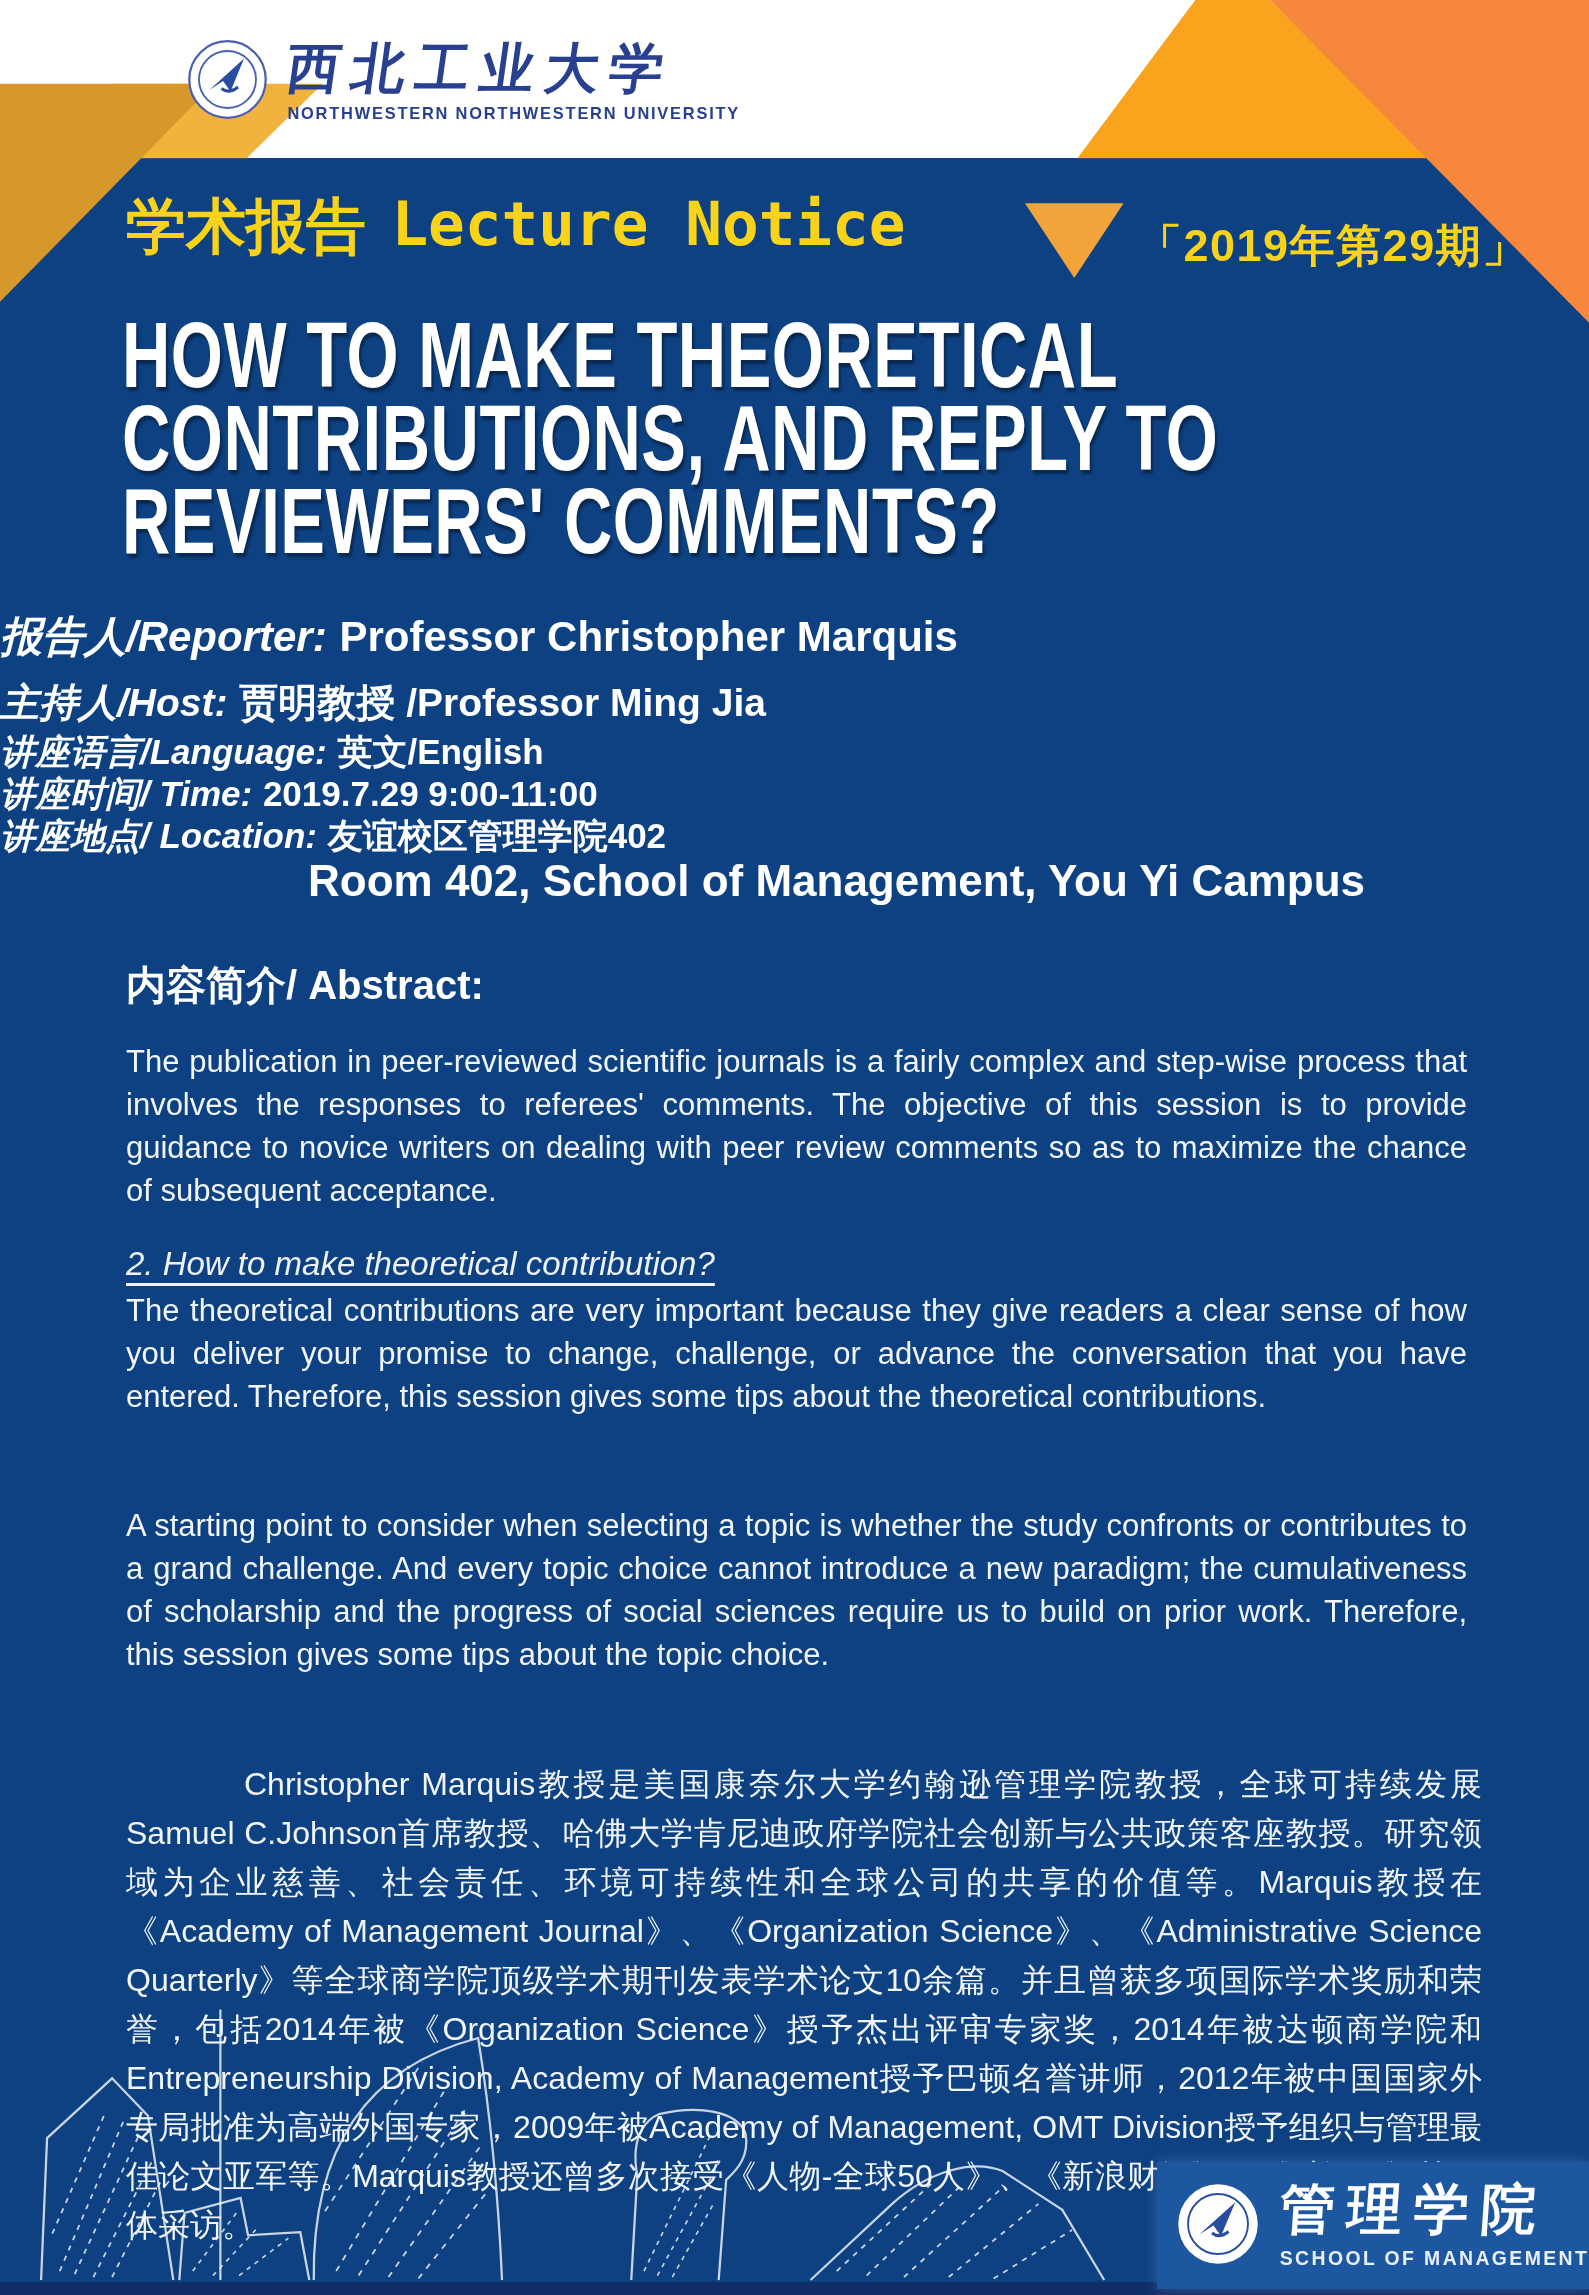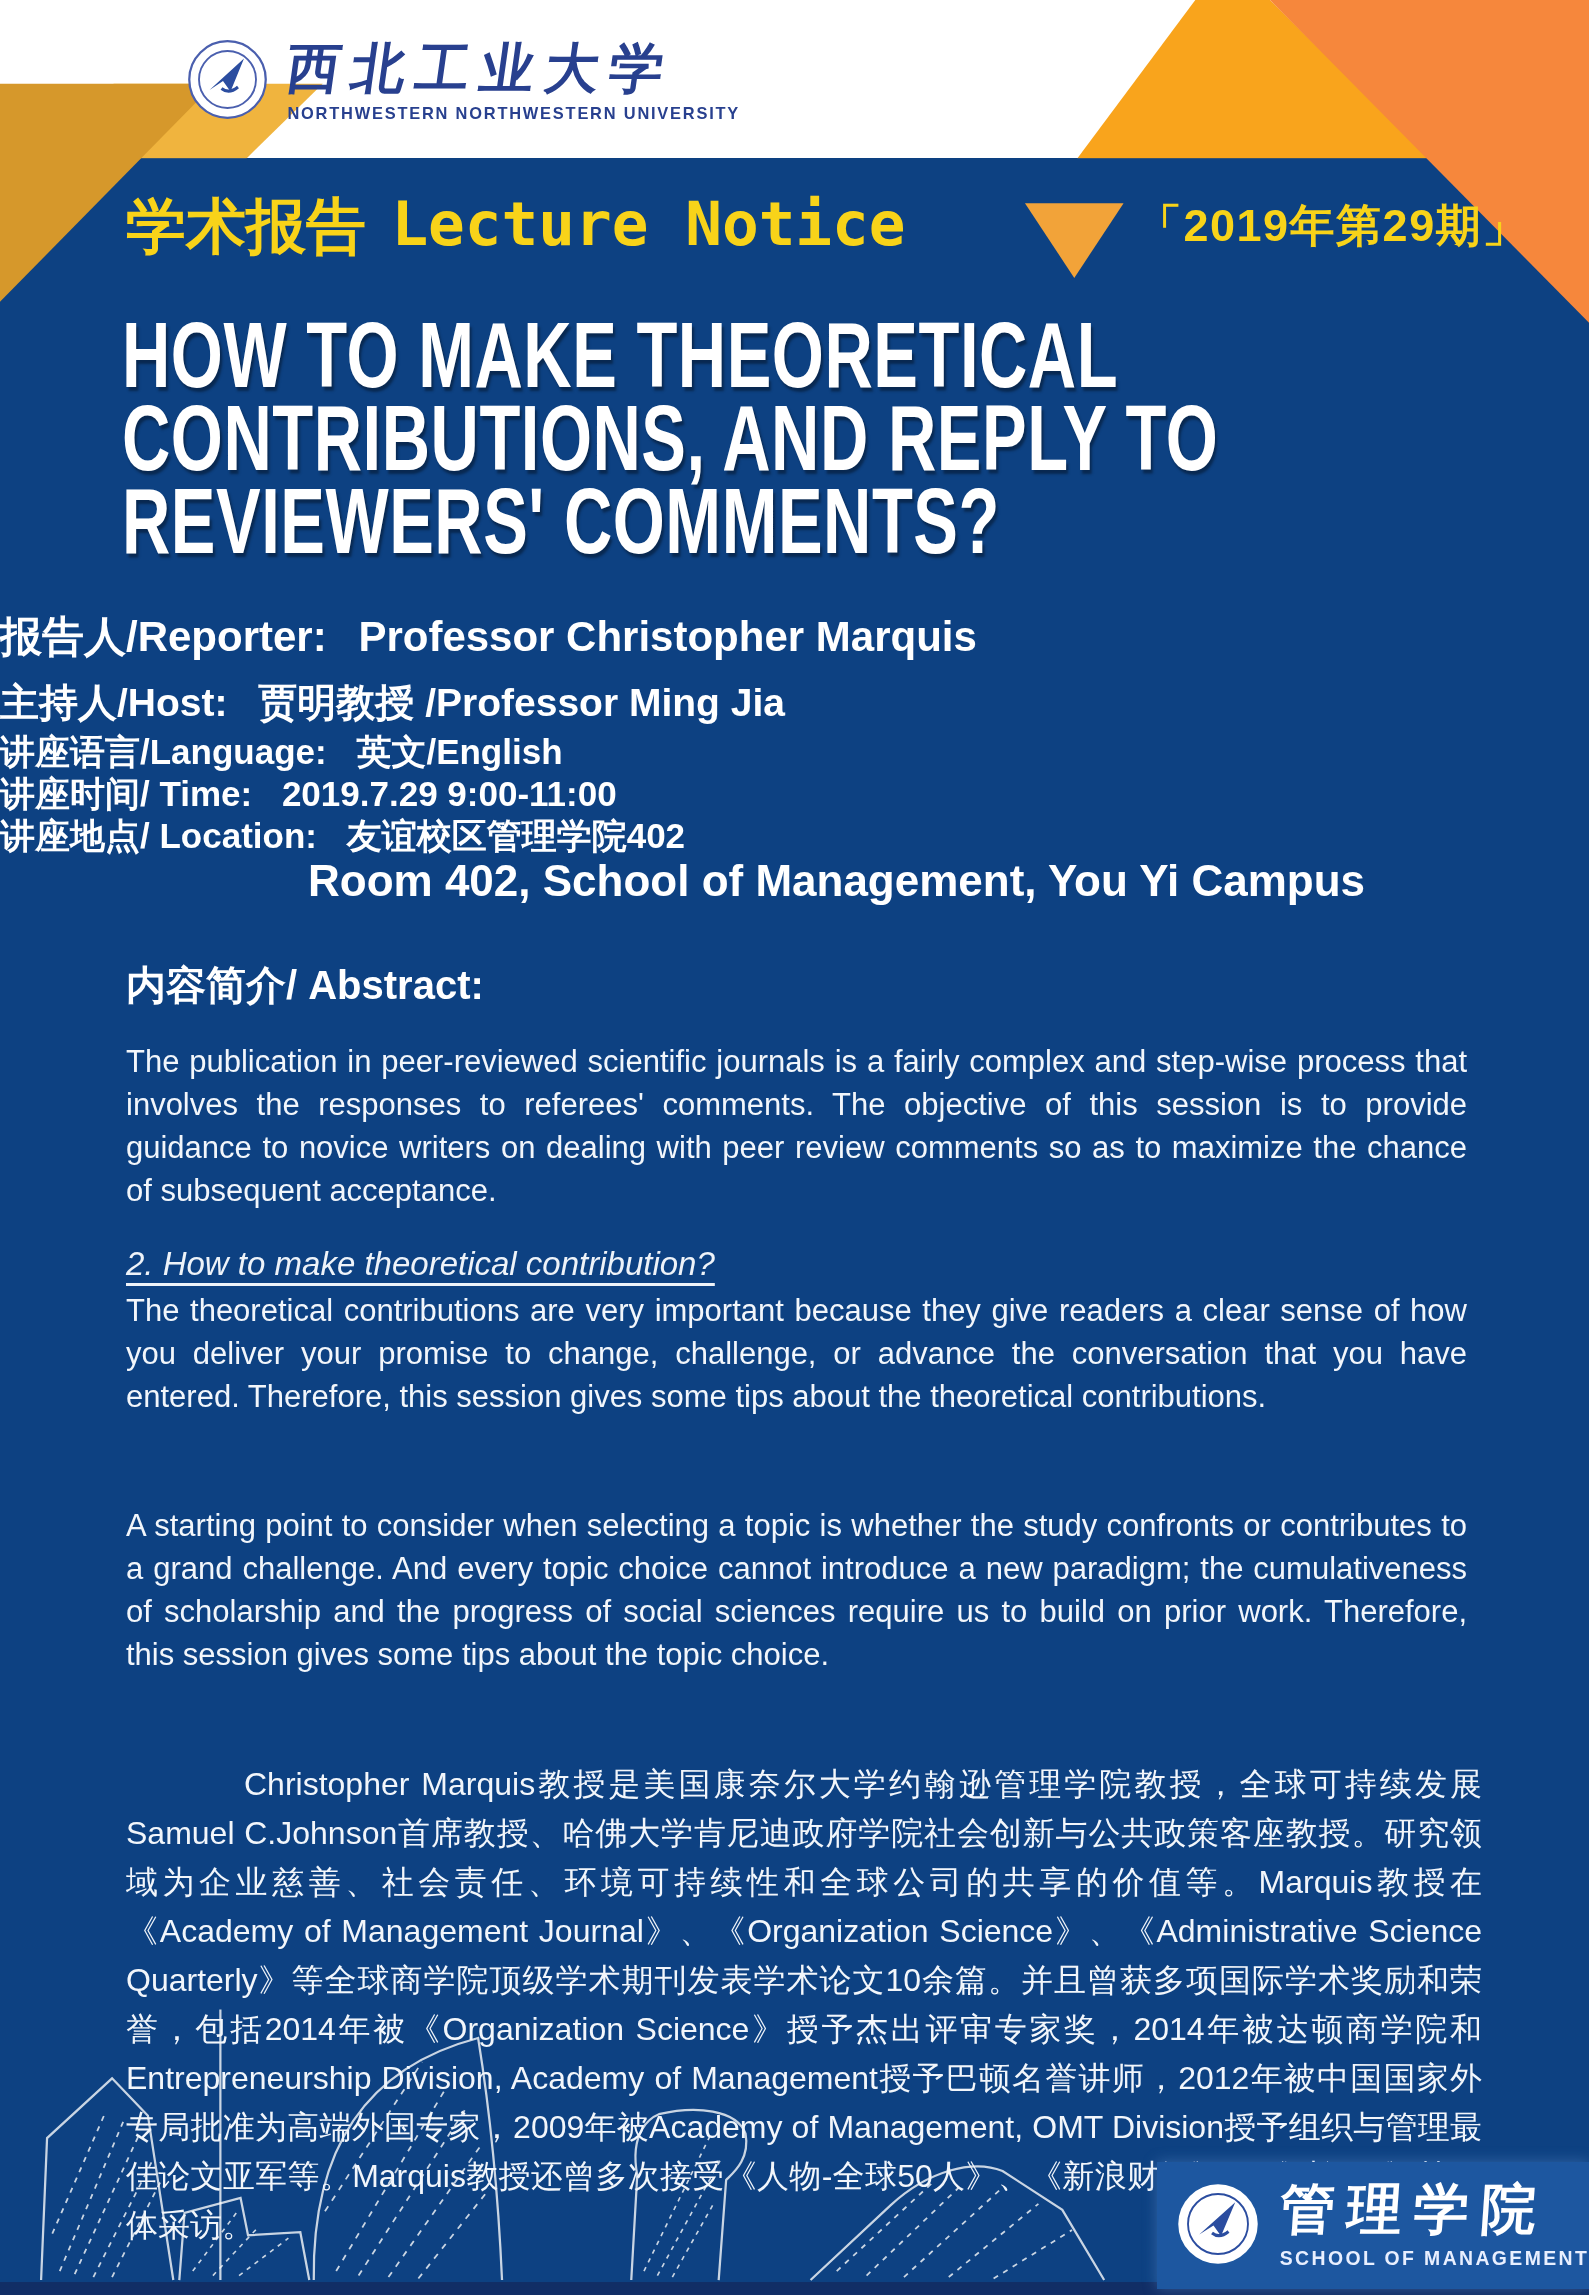--- a/index.html
+++ b/index.html
@@ -11,37 +11,37 @@
   .decor{position:absolute;left:0;top:0;pointer-events:none;}
   
   .unilogo{position:absolute;left:187px;top:39px;display:flex;align-items:center;gap:19.4px;}
   .uniname{display:flex;flex-direction:column;}
   .uniname .cn{font-size:54px;font-weight:bold;color:#28408f;letter-spacing:10.5px;transform:skewX(-8deg);line-height:1.1;}
   .uniname .en{font-size:16.4px;font-weight:bold;color:#28408f;letter-spacing:1.8px;margin-top:6px;}
   
   .lecture-row{position:absolute;left:126px;top:193px;display:flex;align-items:flex-end;}
   .lecture-cn{font-size:60px;font-weight:bold;color:#f8d319;line-height:1;text-align:right;}
   .lecture-en{font-family:"DejaVu Sans Mono",monospace;font-size:61px;font-weight:bold;color:#f8d319;line-height:1;margin-left:25.4px;padding-bottom:3px;}
-  .issue{position:absolute;left:1137px;top:196px;font-size:45px;font-weight:bold;color:#f8d319;letter-spacing:1.5px;}
+  .issue{position:absolute;left:1137px;top:216px;font-size:45px;font-weight:bold;color:#f8d319;letter-spacing:1.5px;}
   
   .title{position:absolute;left:122px;top:314px;color:#ffffff;}
   .title .tline{
     font-size:93px;font-weight:bold;line-height:83px;letter-spacing:0.7px;
     transform:scaleX(0.72);transform-origin:left center;white-space:nowrap;
     text-shadow:3px 3.7px 3px rgba(0,0,0,0.38);
   }
   .iline{position:absolute;left:0;white-space:nowrap;font-weight:bold;color:#fff;}
   .i-reporter{top:609px;font-size:42px;}
   .i-host{top:676px;font-size:39px;}
   .i-small{font-size:35px;}
   .i-lang{top:729px;}
   .i-time{top:771px;}
   .i-loc{top:813px;}
   .i-locen{top:856px;left:308px;font-size:44px;}
-  .ilabel{margin-right:20px;}
+  .ilabel{margin-right:1px;font-style:italic;}
   
   .sechead{position:absolute;left:126px;font-size:40px;font-weight:bold;color:#ffffff;white-space:nowrap;}
   .q{position:absolute;left:126px;font-size:33px;font-style:italic;color:#eef3f9;
      text-decoration:underline;text-underline-offset:7.5px;white-space:nowrap;font-weight:500;}
   .para{position:absolute;left:126px;width:1341px;font-size:31px;line-height:43px;
         color:#f2f6fb;text-align:justify;}
   .intro-body{position:absolute;left:126px;top:1760px;width:1356px;font-size:32px;line-height:49px;
         color:#f2f6fb;text-align:justify;text-indent:118px;}
   
   .bottomstrip{position:absolute;left:0;top:2282px;width:1589px;height:13.5px;background:#112e66;}

